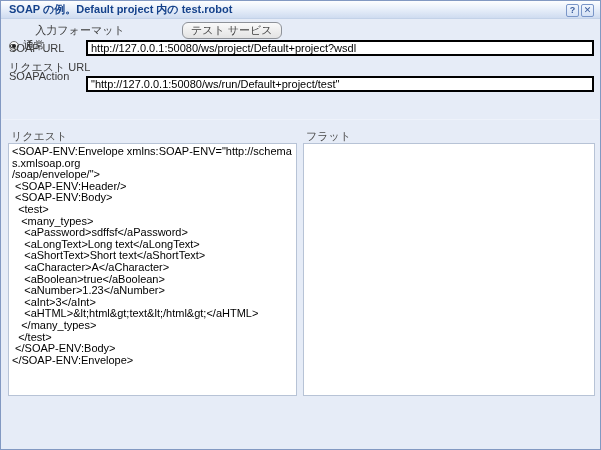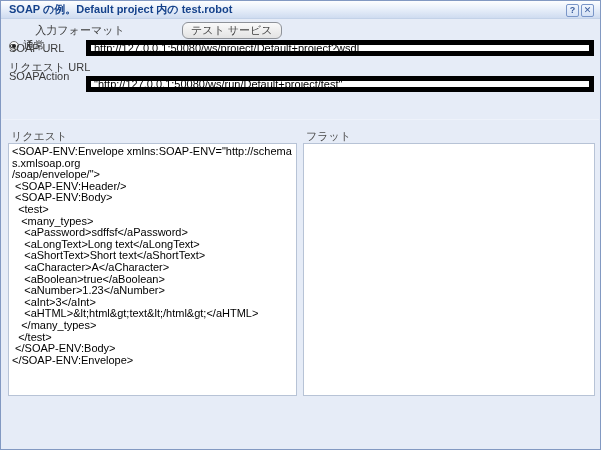--- a/index.html
+++ b/index.html
@@ -52,21 +52,21 @@
   .radio-label { color:#2b2b2b; }
   .push-button {
     position:absolute; left:181px; top:21px; height:17px; padding:0 8px;
     border:1px solid #8e9299; border-radius:6px;
     background:linear-gradient(#fafafa,#e3e3e3);
     color:#3f3f3f; font-size:11px; font-family:inherit;
     display:flex; align-items:center; white-space:nowrap;
   }
   .field-input {
     position:absolute; left:85px; width:508px; height:16px;
-    border:5px solid #000000; background:#ffffff;
+    border:2px solid #000000; background:#ffffff;
     font-family:inherit; font-size:11px; color:#000;
     padding:0 3px; outline:none;
   }
   .section-divider {
     position:absolute; left:1px; right:1px; top:118px; height:1px;
     background:#dfe6f2; border-bottom:1px solid #eef2fa;
   }
   
   .pane-label { position:absolute; top:128px; color:#4a4a4a; }
   .pane {

